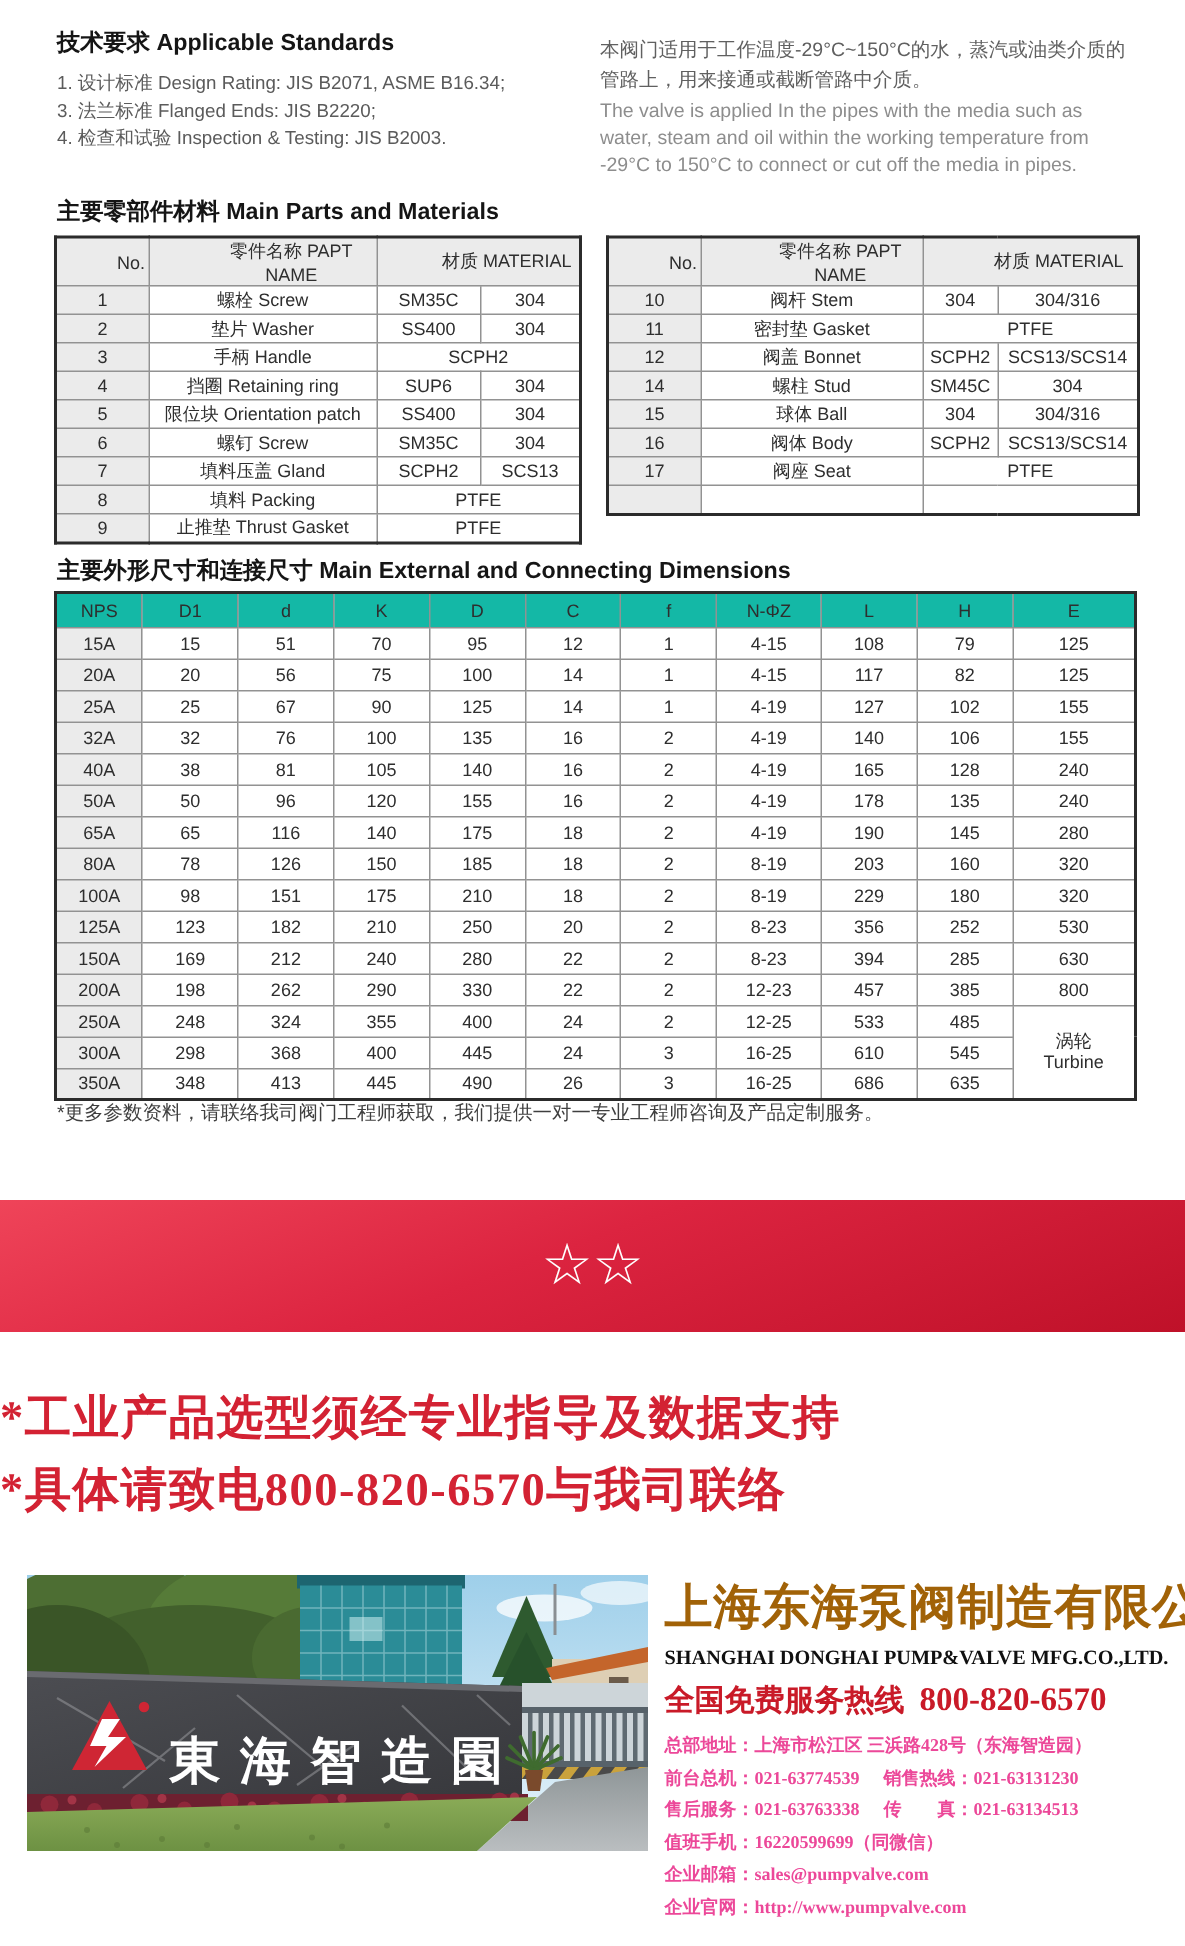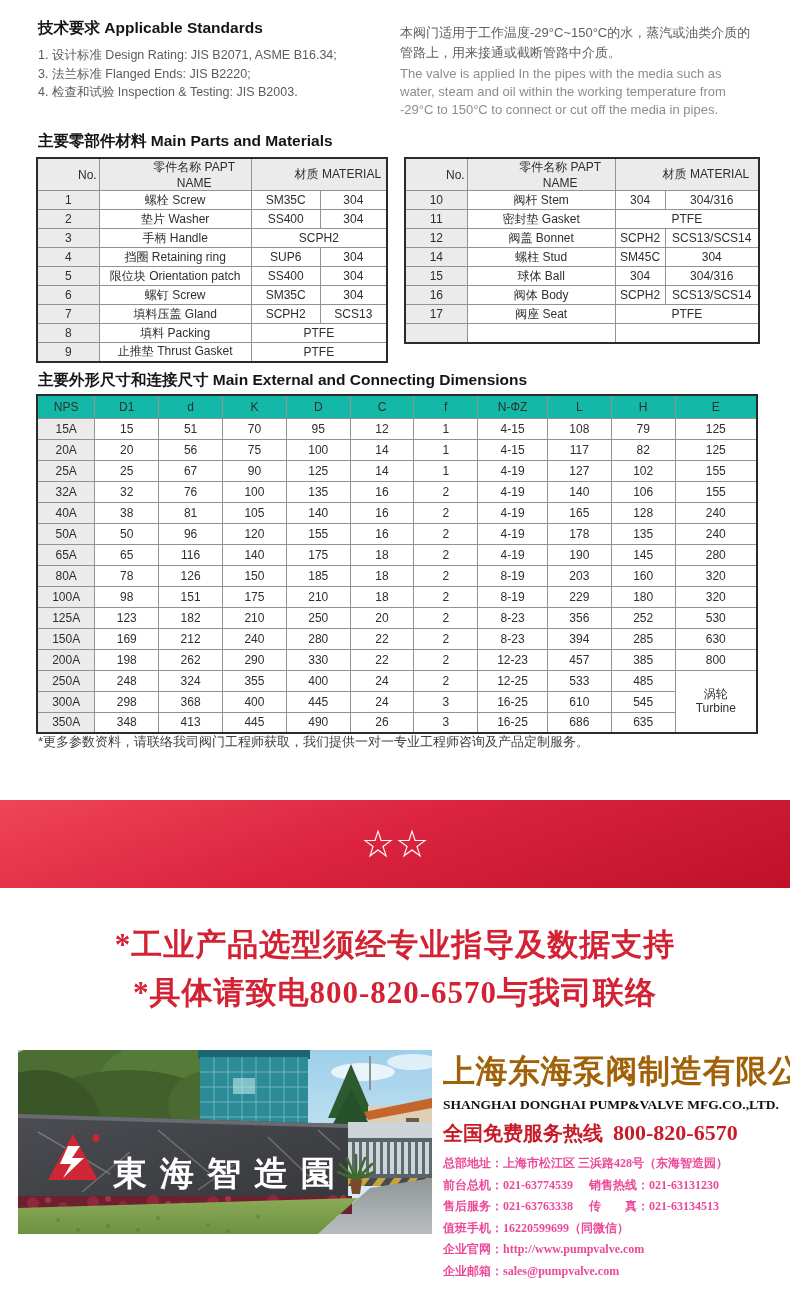--- a/index.html
+++ b/index.html
@@ -27,21 +27,21 @@
 
   .note { font-size:13px; color:#3f3f3f; white-space:nowrap; }
 
   .banner { position:absolute; left:0; top:800px; width:790px; height:88px;
     background:linear-gradient(160deg,#ef4459 0%,#dc2440 45%,#bf1129 100%);
     display:flex; align-items:center; justify-content:center; }
   .banner .star { color:#fff; font-size:38px; line-height:1; }
   .banner-title { color:#fff; font-size:46px; font-weight:800; letter-spacing:20px;
     margin:0 6px 0 26px; line-height:1; }
 
-  .promo { position:absolute; left:0; top:921px; width:790px; text-align:center;
+  .promo { position:absolute; left:0; top:921px; width:790px; 
     font-family:"Liberation Serif", serif; font-weight:700; color:#d32233;
     font-size:31px; line-height:48px; letter-spacing:1px; }
 
   .wm { position:absolute; font-weight:700; transform:rotate(-28deg);
     pointer-events:none; white-space:nowrap; }
   .wm-red { color:rgba(205,90,90,0.14); }
   .wm-gray { color:rgba(130,130,130,0.13); }
 
   .photo { position:absolute; left:18px; top:1050px; width:414px; height:184px; overflow:hidden; }
 
@@ -597,18 +597,18 @@
     <div class="c-cn">上海东海泵阀制造有限公司</div>
     <div class="c-en">SHANGHAI DONGHAI PUMP&amp;VALVE MFG.CO.,LTD.</div>
     <div class="c-hot">
       <span>全国免费服务热线</span><span class="num">800-820-6570</span>
     </div>
     <div class="c-rows" id="contact-rows">
         <div class="c-row"><span class="c-pair"><span>总部地址：</span><span>上海市松江区 三浜路428号（东海智造园）</span></span></div>
         <div class="c-row"><span class="c-pair"><span>前台总机：</span><span>021-63774539</span></span><span class="c-pair"><span>销售热线：</span><span>021-63131230</span></span></div>
         <div class="c-row"><span class="c-pair"><span>售后服务：</span><span>021-63763338</span></span><span class="c-pair"><span>传　　真：</span><span>021-63134513</span></span></div>
         <div class="c-row"><span class="c-pair"><span>值班手机：</span><span>16220599699（同微信）</span></span></div>
+        <div class="c-row"><span class="c-pair"><span>企业邮箱：</span><span>sales@pumpvalve.com</span></span></div>
         <div class="c-row"><span class="c-pair"><span>企业官网：</span><span>http://www.pumpvalve.com</span></span></div>
-        <div class="c-row"><span class="c-pair"><span>企业邮箱：</span><span>sales@pumpvalve.com</span></span></div>
       </div>
   </div>
 
 </div>
 
 </body></html>

